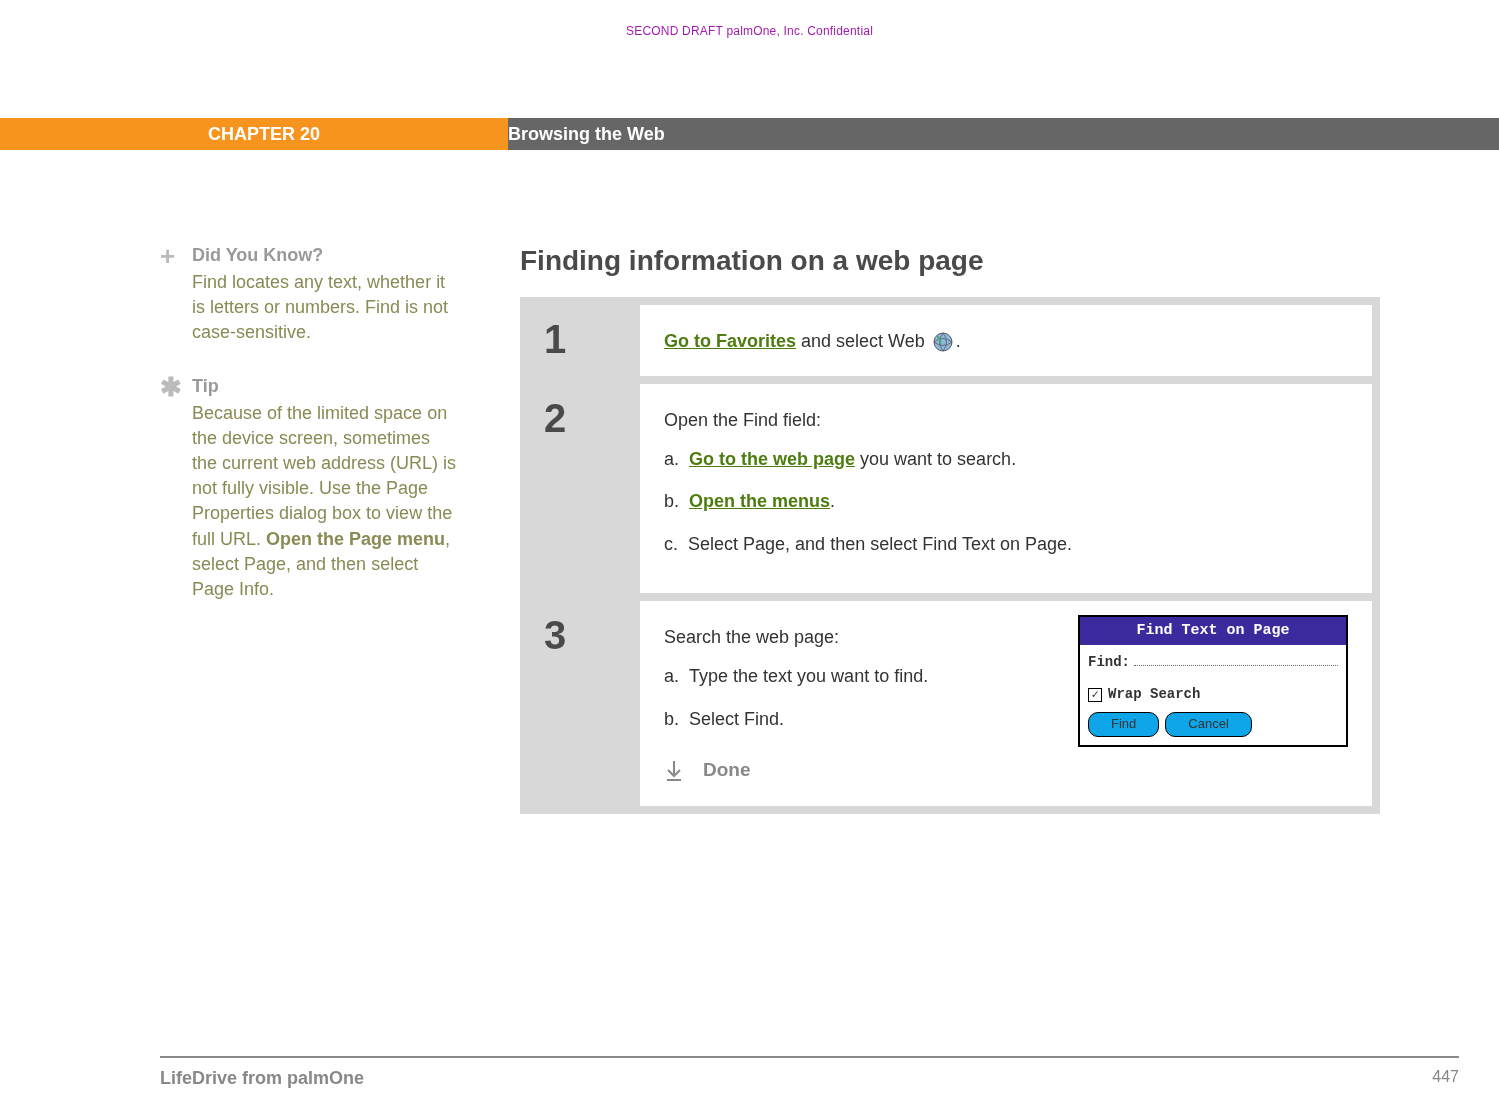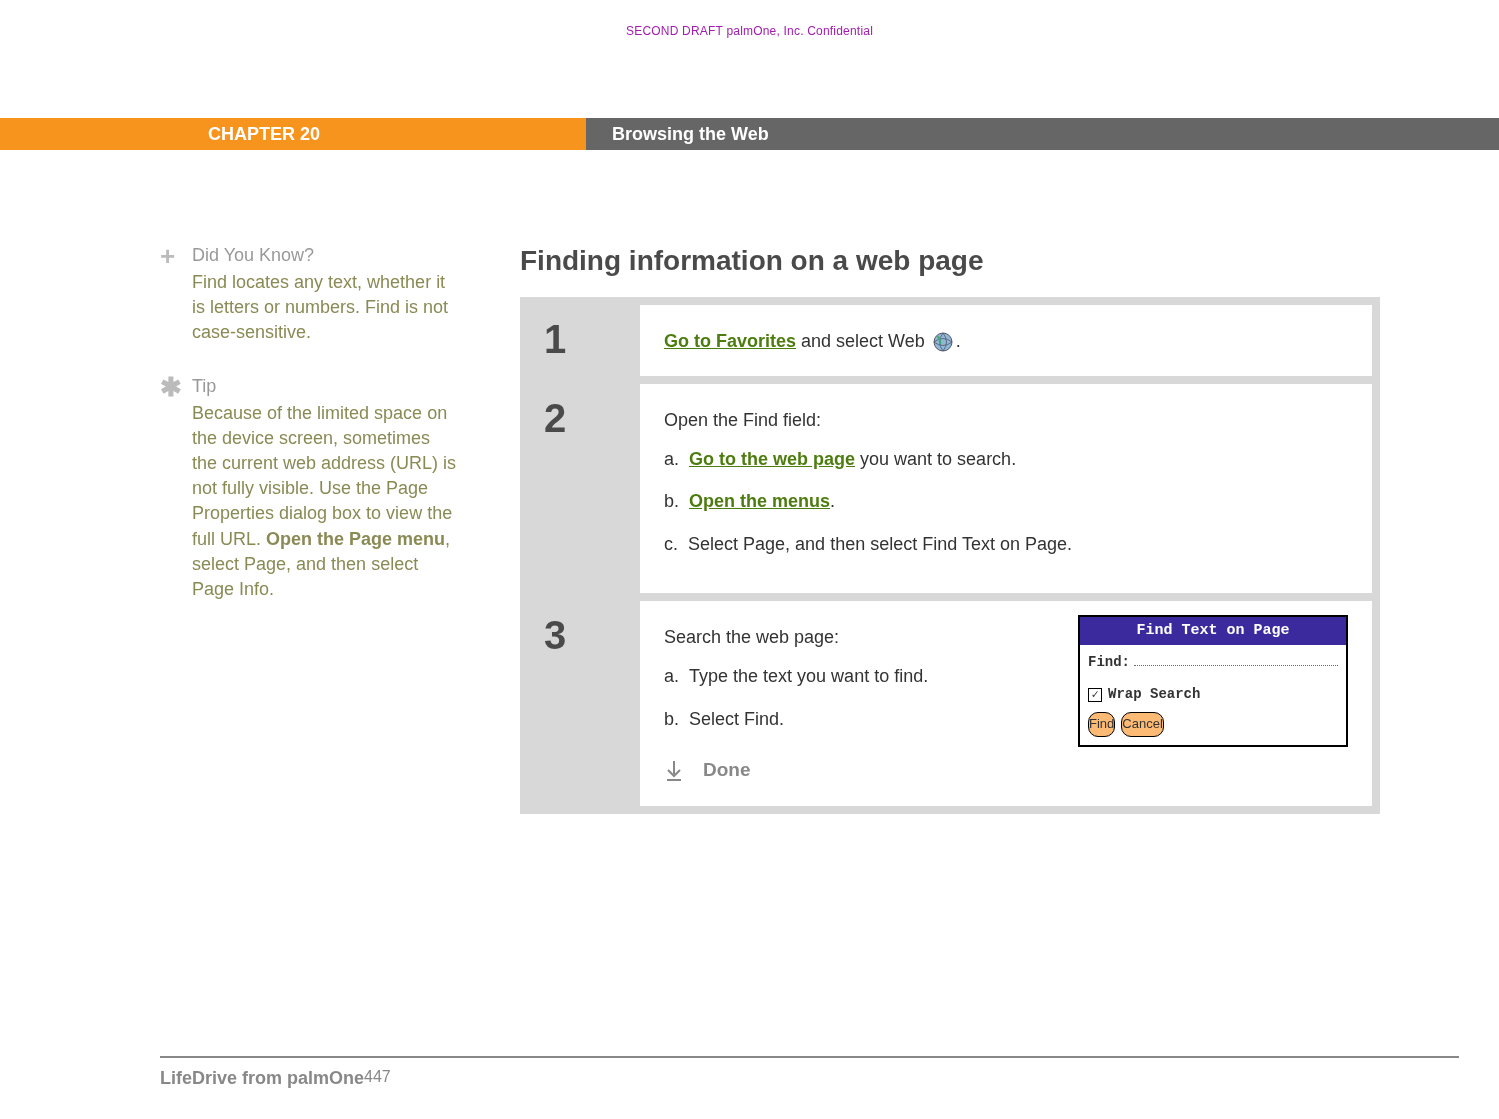--- a/index.html
+++ b/index.html
@@ -18,38 +18,37 @@
     padding-top: 24px;
     letter-spacing: 0.2px;
   }
   .banner {
     display: flex;
     margin-top: 80px;
     height: 32px;
   }
   .banner-left {
     background: #f7941e;
-    width: 586px;
+    width: 508px;
     color: #fff;
     font-weight: bold;
     font-size: 18px;
     display: flex;
     align-items: center;
     justify-content: flex-start;
     padding-left: 208px;
   }
   .banner-right {
     background: #666;
     flex: 1;
     color: #fff;
     font-weight: bold;
     font-size: 18px;
     display: flex;
     align-items: center;
-    padding-left: 26px;
   }
   .page-body {
     display: flex;
     padding-top: 95px;
     padding-left: 160px;
     padding-right: 0;
   }
   .sidebar {
     width: 360px;
     padding-right: 60px;
@@ -61,21 +60,21 @@
   .sidebar-icon {
     width: 32px;
     flex-shrink: 0;
     color: #bbb;
     font-size: 26px;
     line-height: 22px;
     font-weight: bold;
   }
   .sidebar-content .sidebar-title {
     color: #999;
-    font-weight: normal;
+    font-weight: bold;
     font-size: 18px;
     margin-bottom: 4px;
   }
   .sidebar-content .sidebar-text {
     color: #8a8a55;
     font-size: 18px;
     line-height: 1.4;
   }
   .sidebar-link {
     color: #8a8a55;
@@ -199,34 +198,35 @@
     font-size: 12px;
     line-height: 1;
   }
   .dialog-buttons {
     display: flex;
     gap: 6px;
   }
   .dialog-btn {
     border: 1.5px solid #000;
     border-radius: 10px;
-    padding: 1px 0;
+    padding: 1px 22px;
     font-size: 13px;
-    background: #fdba74;
+    background: #0ea5e9;
     font-family: Arial, sans-serif;
     text-align: center;
   }
   .footer {
     position: absolute;
     bottom: 30px;
     left: 160px;
     right: 40px;
     border-top: 2px solid #888;
     padding-top: 10px;
     display: flex;
+    justify-content: space-between;
     color: #888;
     font-weight: bold;
     font-size: 18px;
   }
   .footer .page-num { font-weight: normal; font-size: 16px; }
 </style>
 </head>
 <body>
 
 <div class="header-classification">SECOND DRAFT palmOne, Inc.  Confidential</div>

